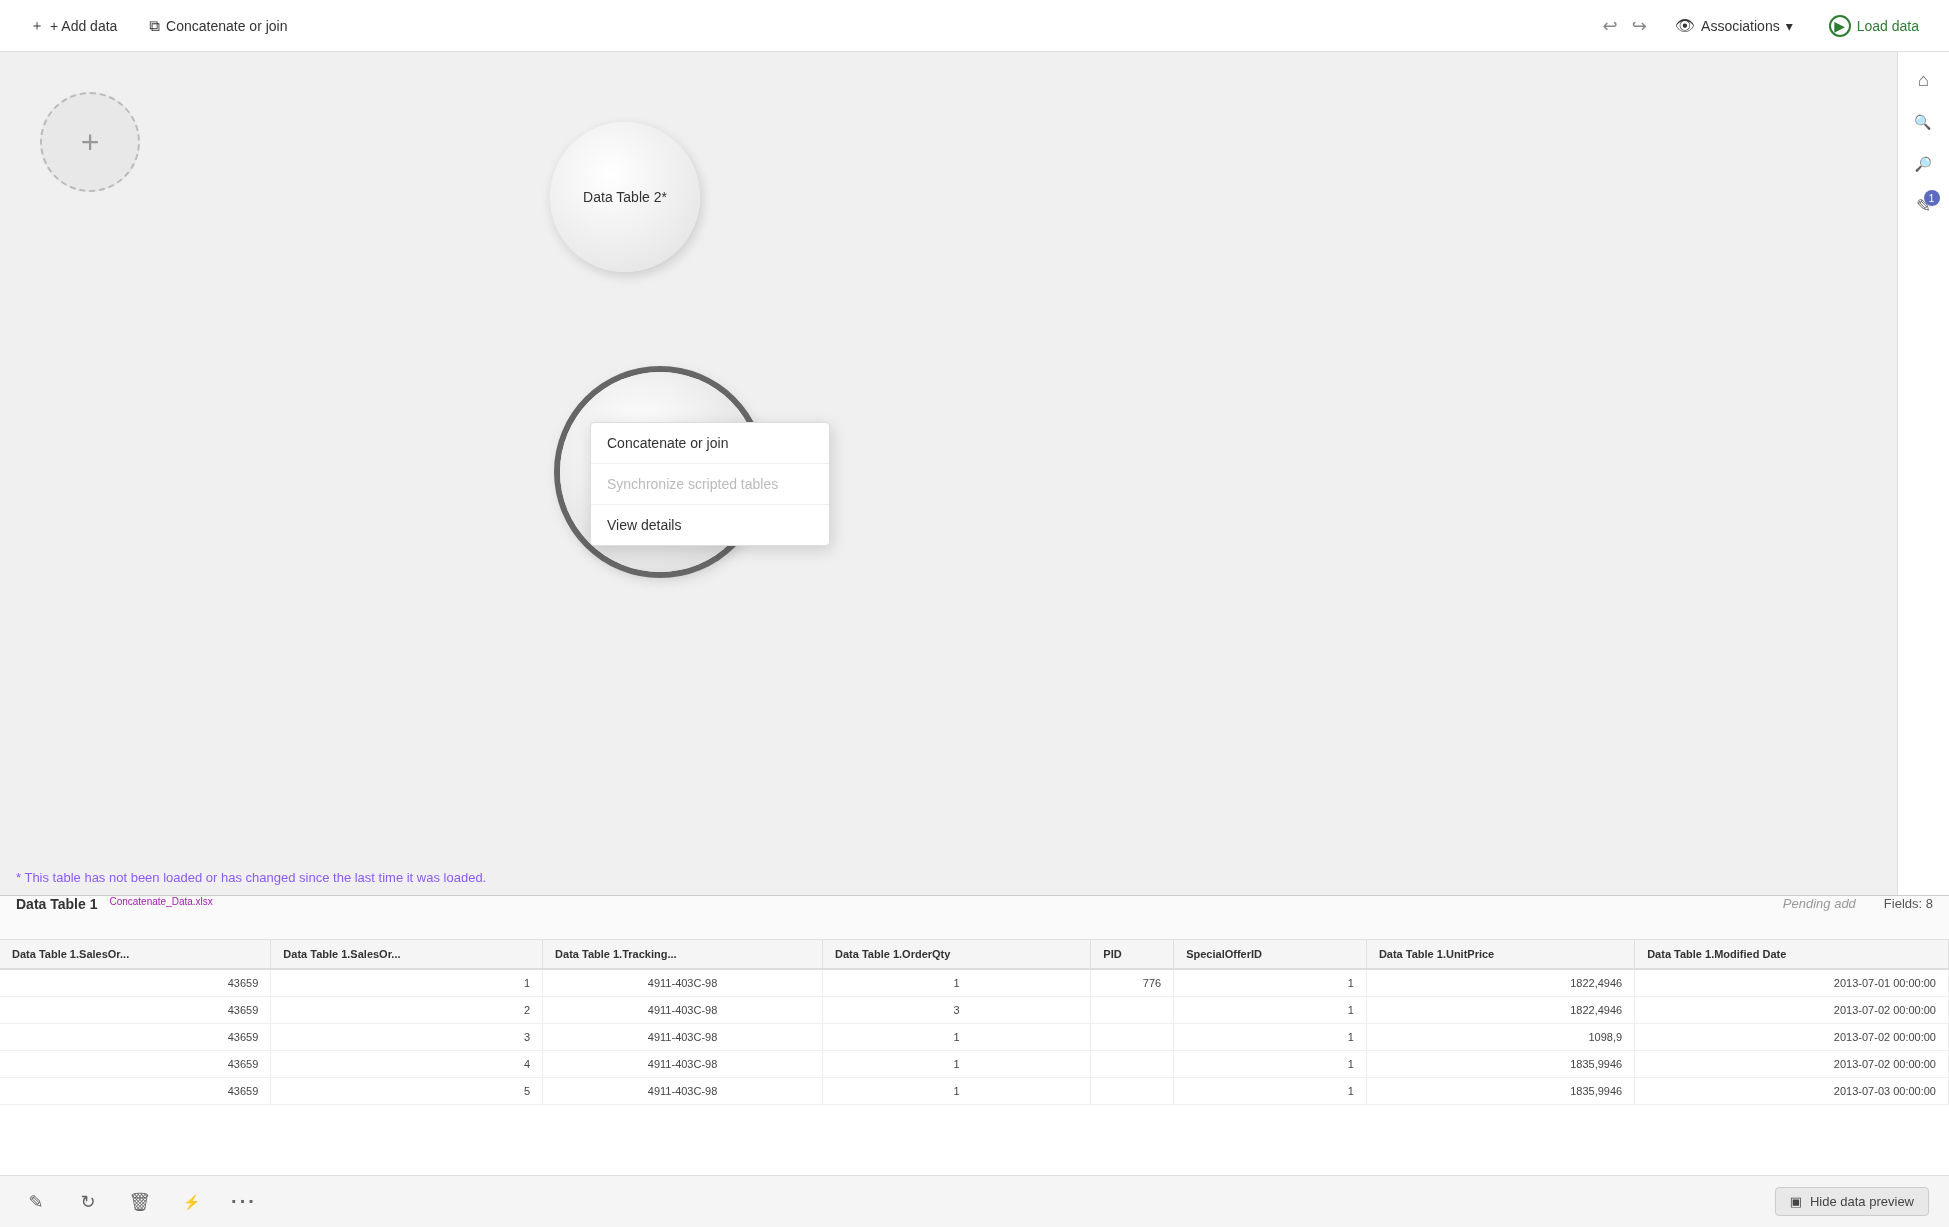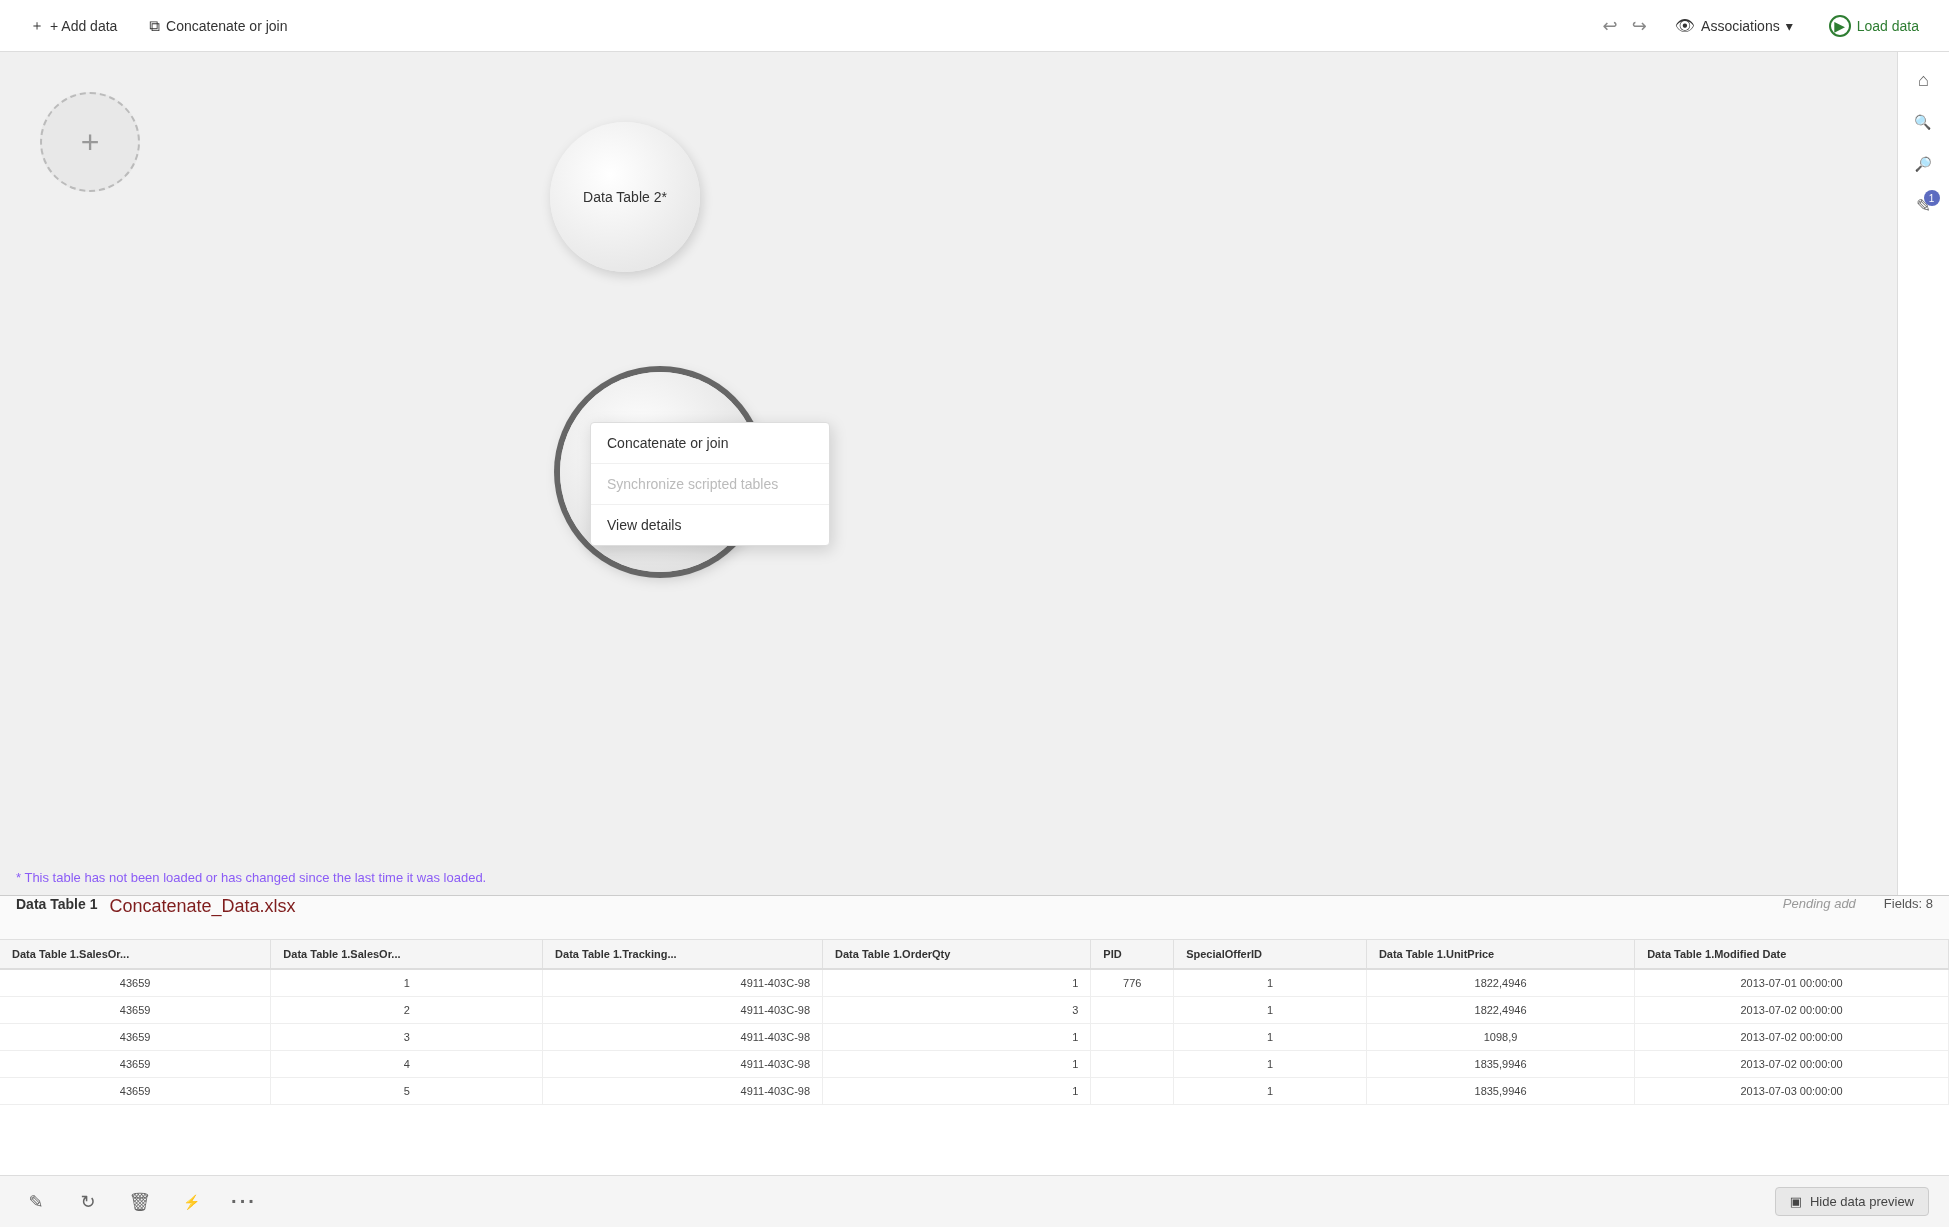--- a/index.html
+++ b/index.html
@@ -108,21 +108,21 @@
     }
     .data-preview-header {
       display: flex; align-items: flex-start; padding: 0 16px;
       height: 44px; border-bottom: 1px solid #e0e0e0;
       background: #fafafa; gap: 12px;
     }
     .data-preview-title {
       font-size: 14px; font-weight: 600; color: #333;
     }
     .data-preview-filename {
-      font-size: 18px; color: #7f1d1d;
+      font-size: 10px; color: #a21caf;
     }
     .data-preview-status {
       margin-left: auto; font-size: 13px; color: #999; font-style: italic;
     }
     .data-preview-fields {
       font-size: 13px; color: #555; font-weight: 500;
     }
 
     
     .data-table-container {
@@ -134,23 +134,23 @@
     thead th {
       background: #f5f5f5; border-bottom: 2px solid #ddd;
       border-right: 1px solid #e0e0e0;
       padding: 8px 12px; text-align: left;
       font-weight: 600; color: #333; white-space: nowrap;
       position: sticky; top: 0; z-index: 1;
     }
     tbody tr { border-bottom: 1px solid #eee; }
     tbody td {
       padding: 7px 12px; border-right: 1px solid #eee;
-      color: #444; text-align: center; white-space: nowrap;
-    }
-    tbody td:nth-child(3), tbody td:nth-child(4) { text-align: right; }
+      color: #444; text-align: right; white-space: nowrap;
+    }
+    tbody td:nth-child(3), tbody td:nth-child(4) { text-align: center; }
 
     
     .context-menu {
       position: absolute; background: #fff;
       border: 1px solid #ddd; border-radius: 4px;
       box-shadow: 2px 4px 16px rgba(0,0,0,0.15);
       width: 240px; z-index: 100;
       top: 370px; left: 590px;
     }
     .context-menu-item {

